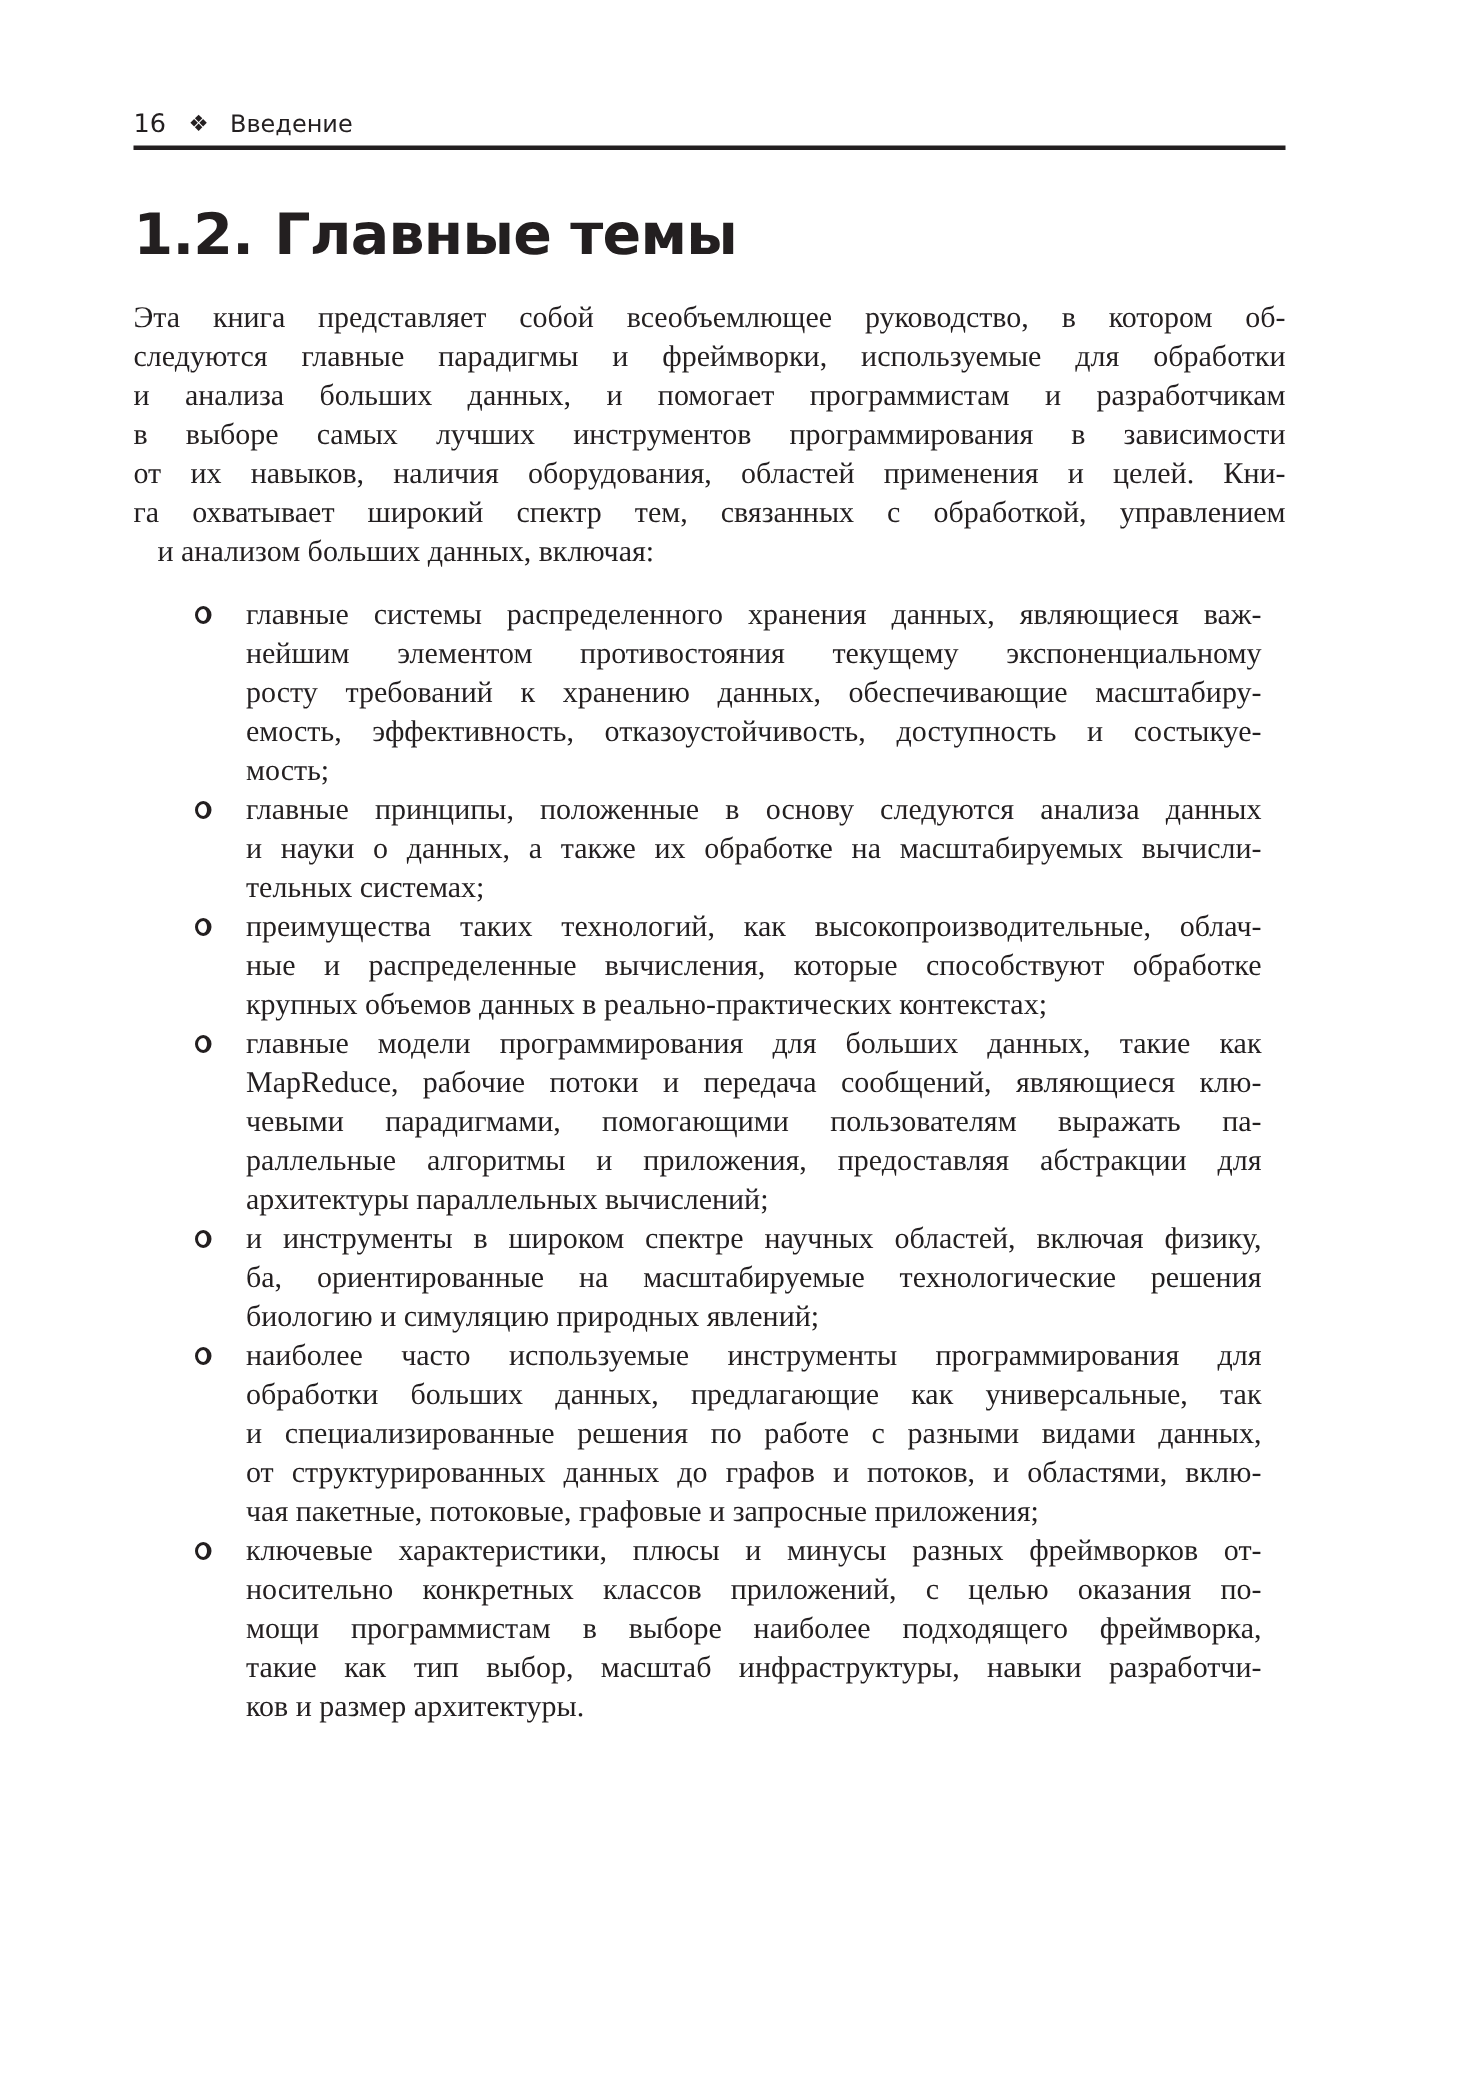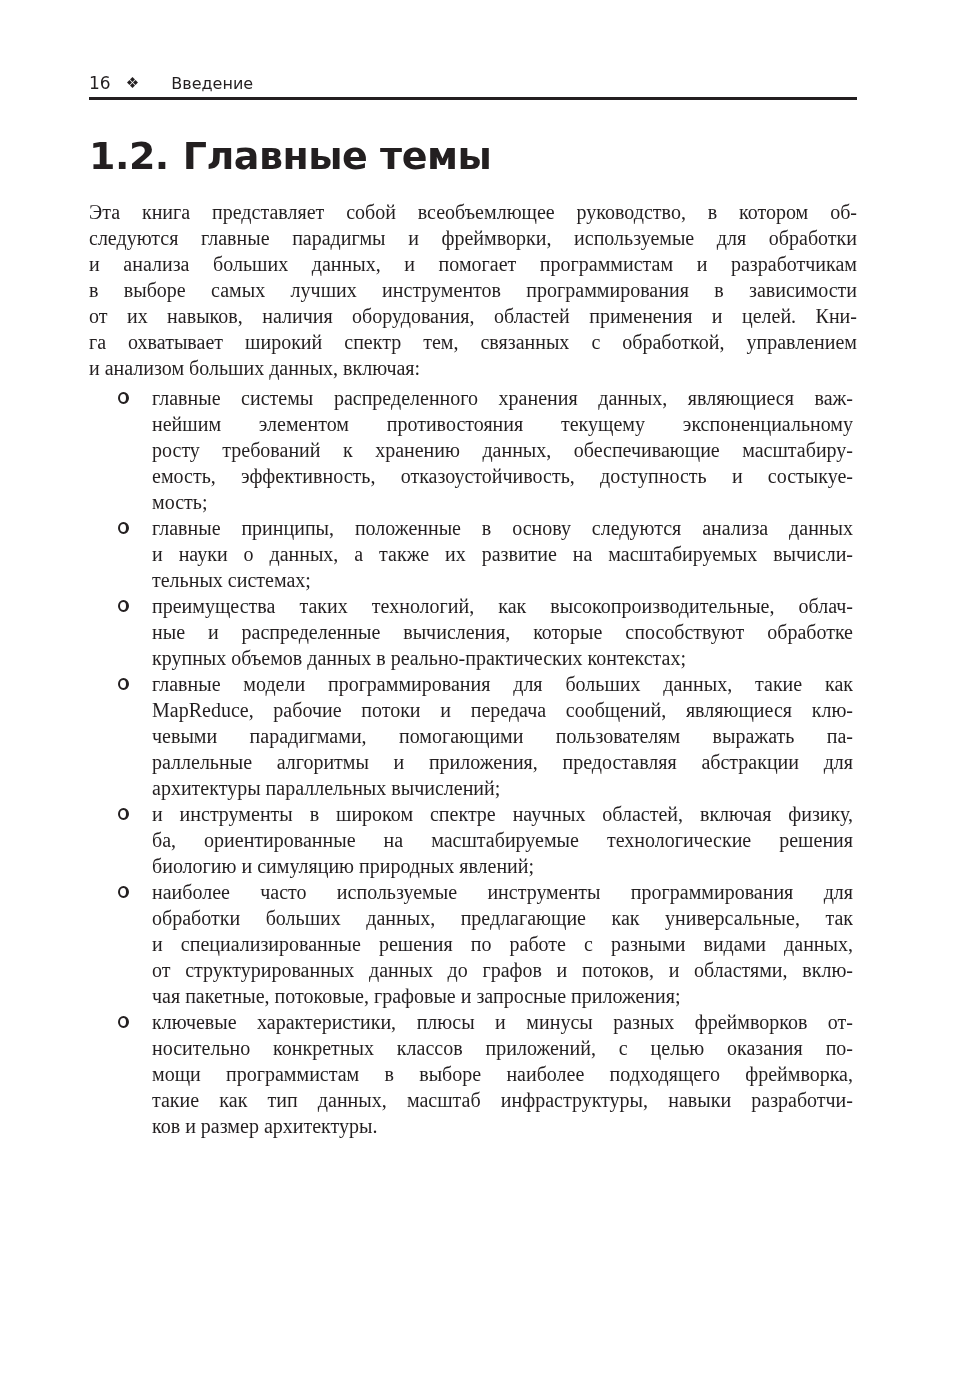--- a/index.html
+++ b/index.html
@@ -37,21 +37,20 @@
     }
     .running-head .ornament {
       display: inline-block;
       margin: 0 9px 0 10px;
       font-size: 15px;
       position: relative;
       top: -1px;
     }
     .running-head .section-name {
       font-size: 16px;
-      margin-left: 18px;
     }
     .head-rule {
       position: absolute;
       top: 97px;
       left: 0;
       width: 768px;
       height: 3px;
       background: #231f20;
     }
     .section-title {
@@ -81,21 +80,21 @@
       line-height: 26px;
       color: #231f20;
     }
     .intro {
       margin: 0;
       text-align: justify;
       hyphens: manual;
     }
     .topics {
       list-style: none;
-      margin: 4px;
+      margin: 16px;
       padding: 0;
     }
     .topics li {
       position: relative;
       padding-left: 59px;
       text-align: justify;
       hyphens: manual;
     }
     .topics li .bullet {
       position: absolute;
@@ -118,20 +117,21 @@
       text-align-last: left;
     }
     .intro .line {
       display: block;
       text-align: justify;
       text-align-last: justify;
       white-space: nowrap;
     }
     .intro .line.last {
       text-align-last: left;
+      margin-left: 16px;
     }
   </style>
 </head>
 <body>
 
 <div class="page">
 
   <div class="running-head">
     <span class="page-num">16</span>
     <span class="ornament">❖</span>
@@ -159,21 +159,21 @@
         <span class="bullet"></span>
         <span class="line">главные системы распределенного хранения данных, являющиеся важ-</span>
         <span class="line">нейшим элементом противостояния текущему экспоненциальному</span>
         <span class="line">росту требований к хранению данных, обеспечивающие масштабиру-</span>
         <span class="line">емость, эффективность, отказоустойчивость, доступность и состыкуе-</span>
         <span class="line last">мость;</span>
       </li>
       <li>
         <span class="bullet"></span>
         <span class="line">главные принципы, положенные в основу следуются анализа данных</span>
-        <span class="line">и науки о данных, а также их развитие на масштабируемых вычисли-</span>
+        <span class="line">и науки о данных, а также их обработке на масштабируемых вычисли-</span>
         <span class="line last">тельных системах;</span>
       </li>
       <li>
         <span class="bullet"></span>
         <span class="line">преимущества таких технологий, как высокопроизводительные, облач-</span>
         <span class="line">ные и распределенные вычисления, которые способствуют обработке</span>
         <span class="line last">крупных объемов данных в реально-практических контекстах;</span>
       </li>
       <li>
         <span class="bullet"></span>
@@ -195,19 +195,19 @@
         <span class="line">обработки больших данных, предлагающие как универсальные, так</span>
         <span class="line">и специализированные решения по работе с разными видами данных,</span>
         <span class="line">от структурированных данных до графов и потоков, и областями, вклю-</span>
         <span class="line last">чая пакетные, потоковые, графовые и запросные приложения;</span>
       </li>
       <li>
         <span class="bullet"></span>
         <span class="line">ключевые характеристики, плюсы и минусы разных фреймворков от-</span>
         <span class="line">носительно конкретных классов приложений, с целью оказания по-</span>
         <span class="line">мощи программистам в выборе наиболее подходящего фреймворка,</span>
-        <span class="line">такие как тип данных, масштаб инфраструктуры, навыки разработчи-</span>
+        <span class="line">такие как тип выбор, масштаб инфраструктуры, навыки разработчи-</span>
         <span class="line last">ков и размер архитектуры.</span>
       </li>
     </ul>
   </div>
 
 </div>
 
 </body></html>

